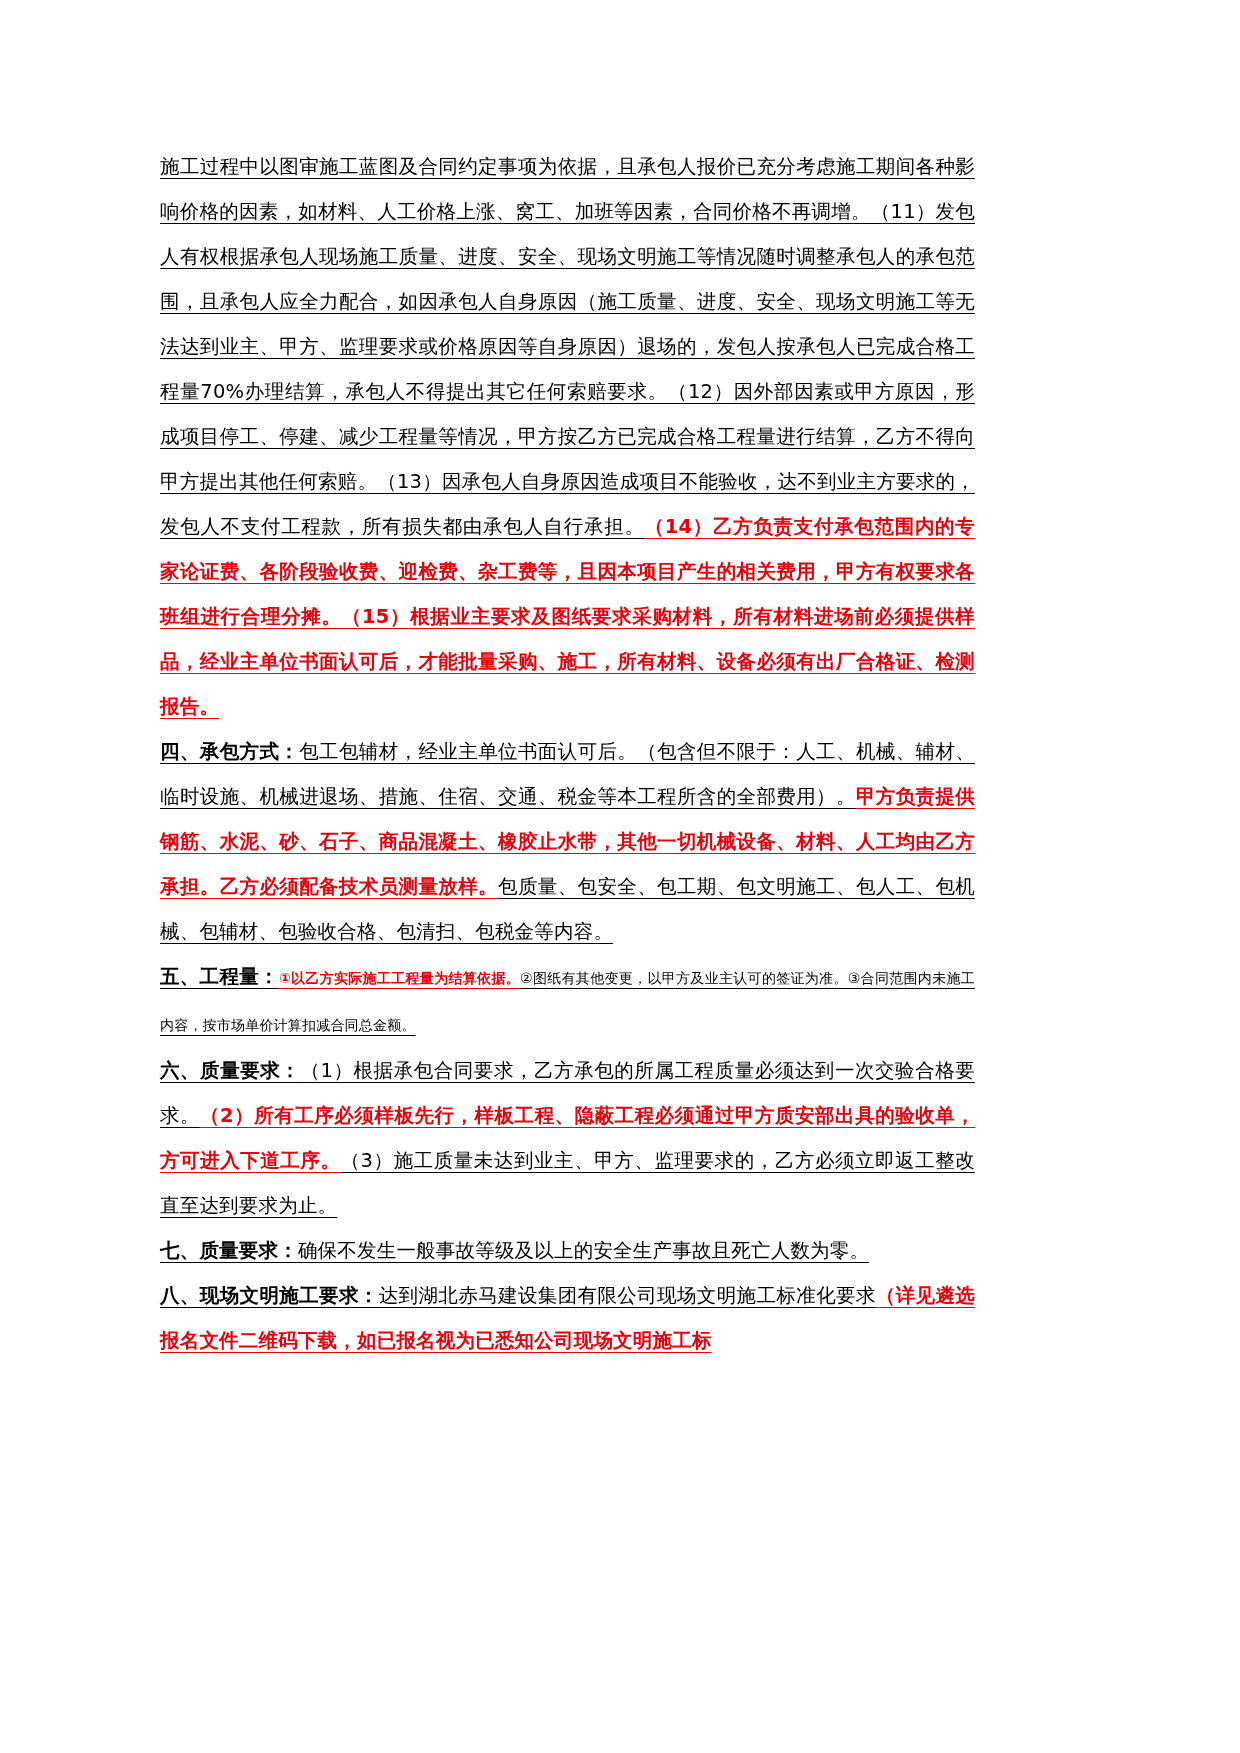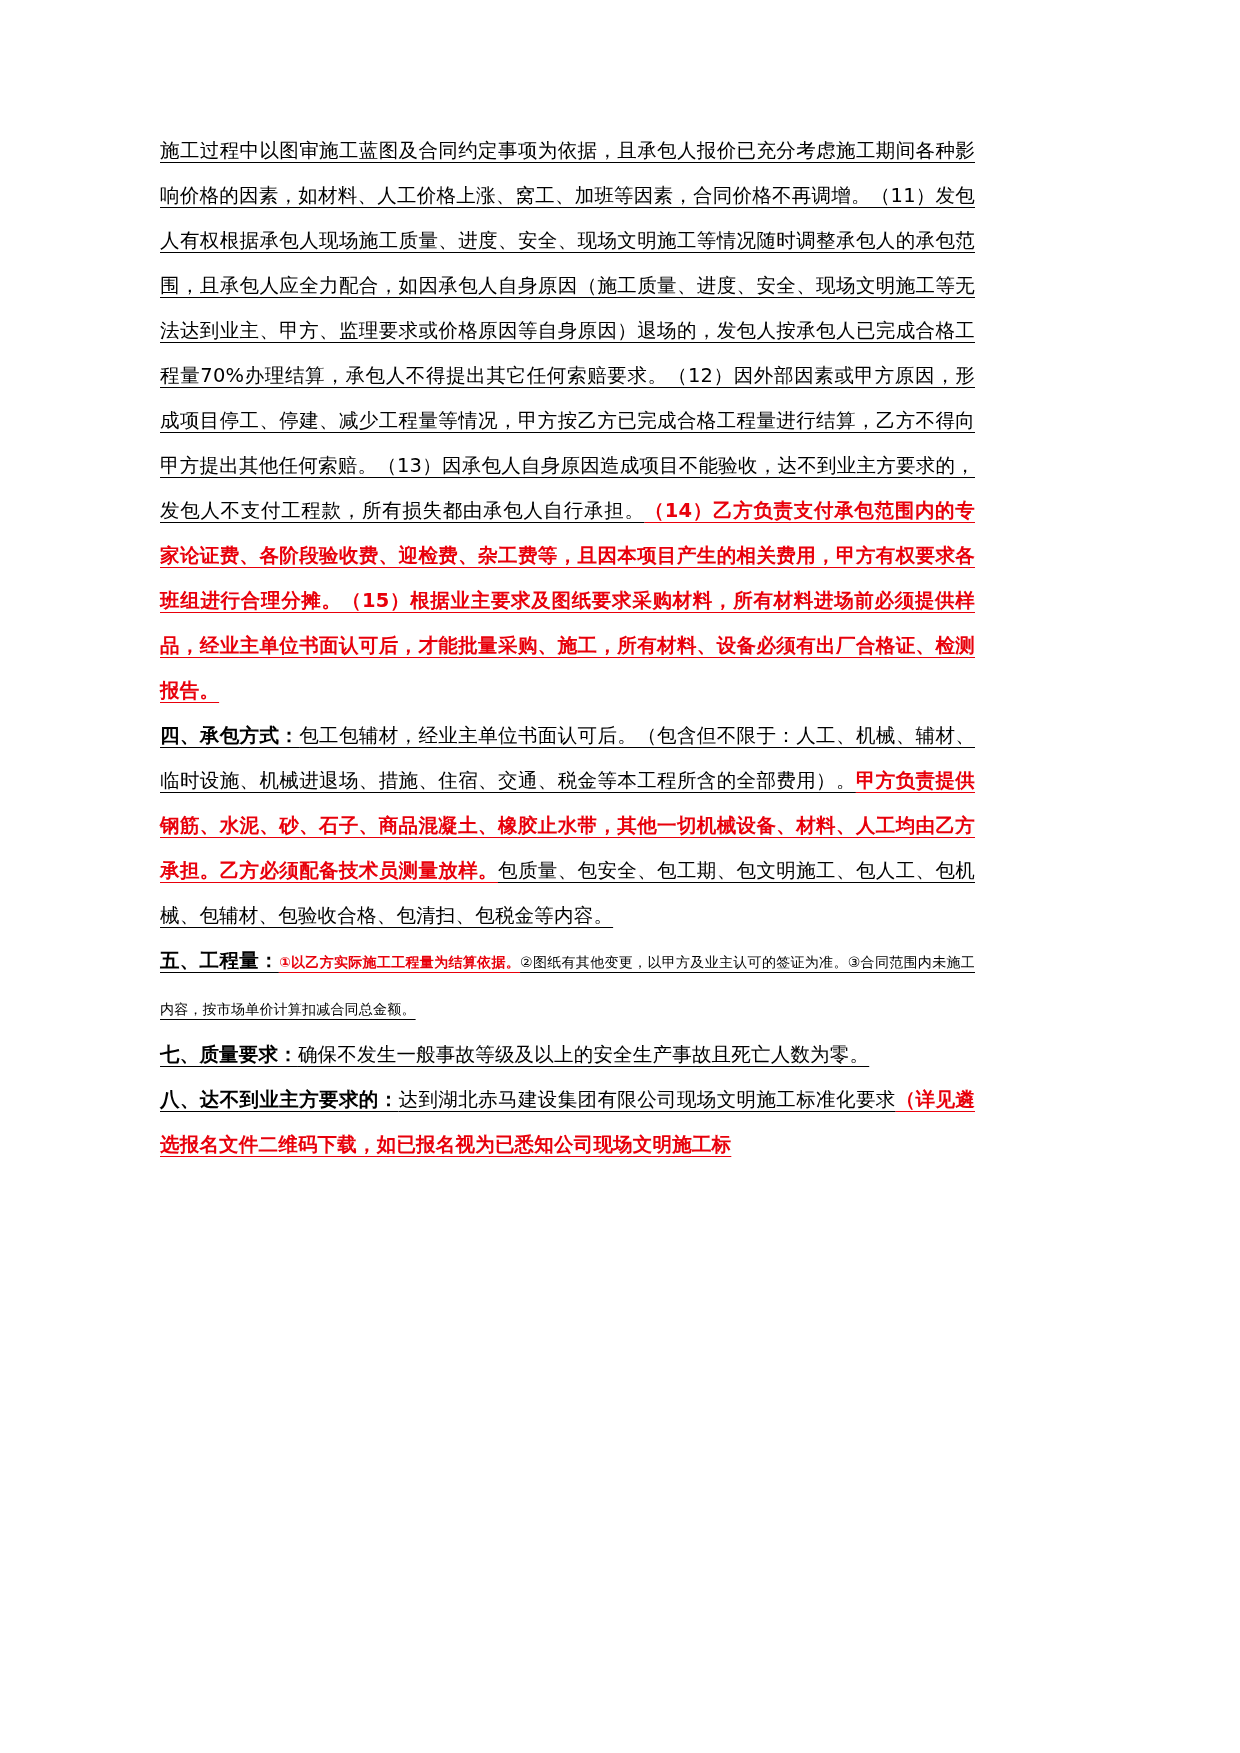--- a/index.html
+++ b/index.html
@@ -7,21 +7,21 @@
     padding: 0;
     background: #ffffff;
   }
   body {
     font-family: "DejaVu Sans", "Liberation Sans", sans-serif;
   }
   .page {
     position: relative;
     width: 1240px;
     height: 1422px;
-    margin: 0 auto;
+    margin: 16px auto;
     background: #ffffff;
     box-sizing: border-box;
     overflow: hidden;
     text-decoration: underline;
   }
   .content {
     position: absolute;
     left: 160px;
     top: 128px;
     width: 815px;
@@ -73,25 +73,28 @@
     </p>
 
     <p class="para">
       <span class="u bold">四、承包方式：</span><span class="u">包工包辅材，经业主单位书面认可后。（包含但不限于：人工、机械、辅材、临时设施、机械进退场、措施、住宿、交通、税金等本工程所含的全部费用）。</span><span class="u red">甲方负责提供钢筋、水泥、砂、石子、商品混凝土、橡胶止水带，其他一切机械设备、材料、人工均由乙方承担。乙方必须配备技术员测量放样。</span><span class="u">包质量、包安全、包工期、包文明施工、包人工、包机械、包辅材、包验收合格、包清扫、包税金等内容。</span>
     </p>
 
     <p class="para">
       <span class="u bold">五、工程量：</span><span class="u red small">①以乙方实际施工工程量为结算依据。</span><span class="u small">②图纸有其他变更，以甲方及业主认可的签证为准。③合同范围内未施工内容，按市场单价计算扣减合同总金额。</span>
     </p>
 
+    <p class="para">
+      <span class="u bold">六、质量要求：</span><span class="u">（1）根据承包合同要求，乙方承包的所属工程质量必须达到一次交验合格要求。</span><span class="u red">（2）所有工序必须样板先行，样板工程、隐蔽工程必须通过甲方质安部出具的验收单，方可进入下道工序。</span><span class="u">（3）施工质量未达到业主、甲方、监理要求的，乙方必须立即返工整改直至达到要求为止。</span>
+    </p>
 
     <p class="para">
       <span class="u bold">七、质量要求：</span><span class="u">确保不发生一般事故等级及以上的安全生产事故且死亡人数为零。</span>
     </p>
 
     <p class="para">
-      <span class="u bold">八、达不到业主方要求的：</span><span class="u">达到湖北赤马建设集团有限公司现场文明施工标准化要求</span><span class="u red">（详见遴选报名文件二维码下载，如已报名视为已悉知公司现场文明施工标</span>
+      <span class="u bold">八、现场文明施工要求：</span><span class="u">达到湖北赤马建设集团有限公司现场文明施工标准化要求</span><span class="u red">（详见遴选报名文件二维码下载，如已报名视为已悉知公司现场文明施工标</span>
     </p>
 
   </div>
 
   <div class="page-number">2</div>
 </div>
 
 </body></html>

